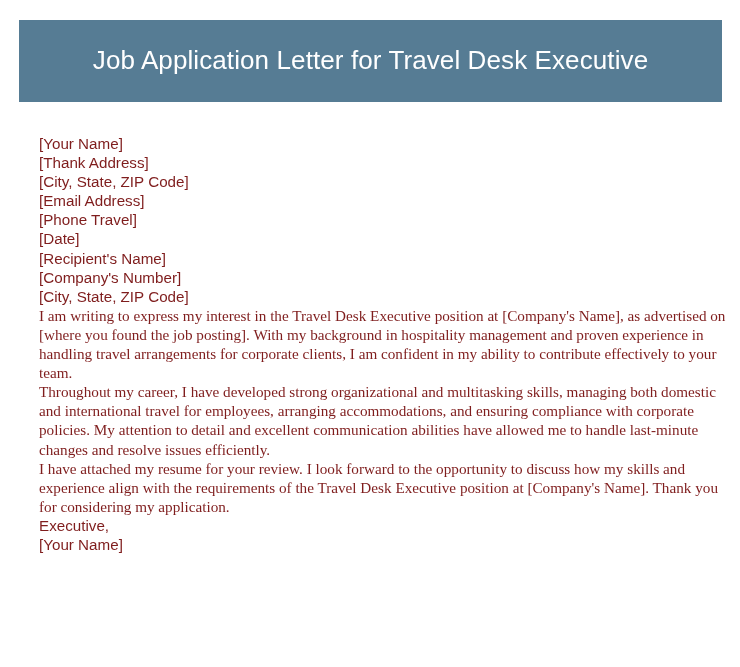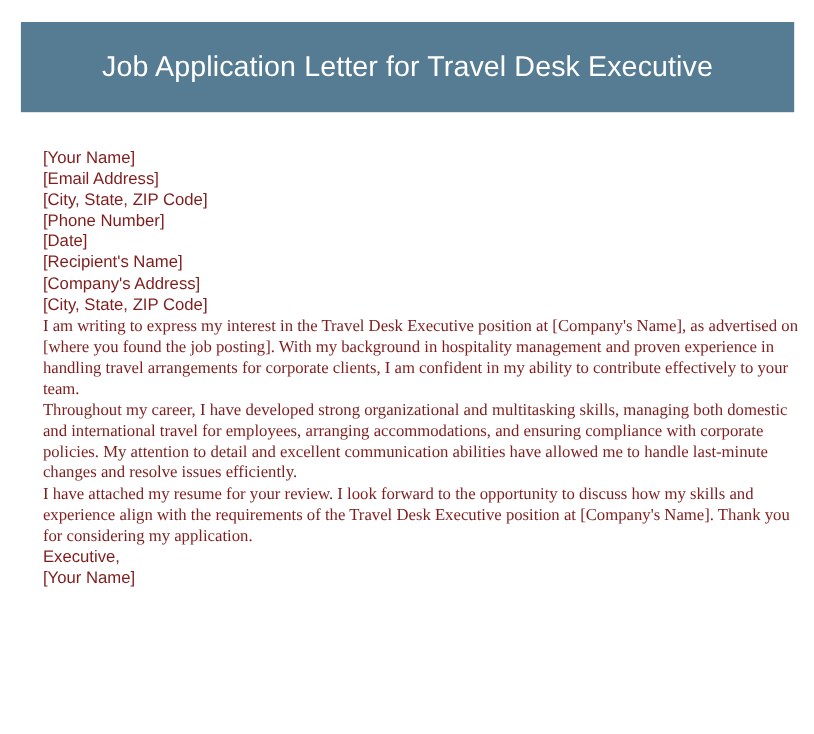--- a/index.html
+++ b/index.html
@@ -70,28 +70,29 @@
 
 <div class="page">
 
   <div class="header-banner">
     <div class="header-title">Job Application Letter for Travel Desk Executive</div>
   </div>
 
   <div class="letter-body">
 
     <span class="letter-line">[Your Name]</span>
+    <span class="letter-line">[Thank Address]</span>
+    <span class="letter-line">[City, State, ZIP Code]</span>
     <span class="letter-line">[Email Address]</span>
-    <span class="letter-line">[City, State, ZIP Code]</span>
-    <span class="letter-line">[Phone Number]</span>
+    <span class="letter-line">[Phone Travel]</span>
 
     <span class="letter-line">[Date]</span>
 
     <span class="letter-line">[Recipient's Name]</span>
-    <span class="letter-line">[Company's Address]</span>
+    <span class="letter-line">[Company's Number]</span>
     <span class="letter-line">[City, State, ZIP Code]</span>
 
 
     <p class="letter-para">I am writing to express my interest in the Travel Desk Executive position at [Company's Name], as advertised on [where you found the job posting]. With my background in hospitality management and proven experience in handling travel arrangements for corporate clients, I am confident in my ability to contribute effectively to your team.</p>
     <p class="letter-para">Throughout my career, I have developed strong organizational and multitasking skills, managing both domestic and international travel for employees, arranging accommodations, and ensuring compliance with corporate policies. My attention to detail and excellent communication abilities have allowed me to handle last-minute changes and resolve issues efficiently.</p>
     <p class="letter-para">I have attached my resume for your review. I look forward to the opportunity to discuss how my skills and experience align with the requirements of the Travel Desk Executive position at [Company's Name]. Thank you for considering my application.</p>
 
     <span class="letter-line">Executive,</span>
     <span class="letter-line">[Your Name]</span>
 

